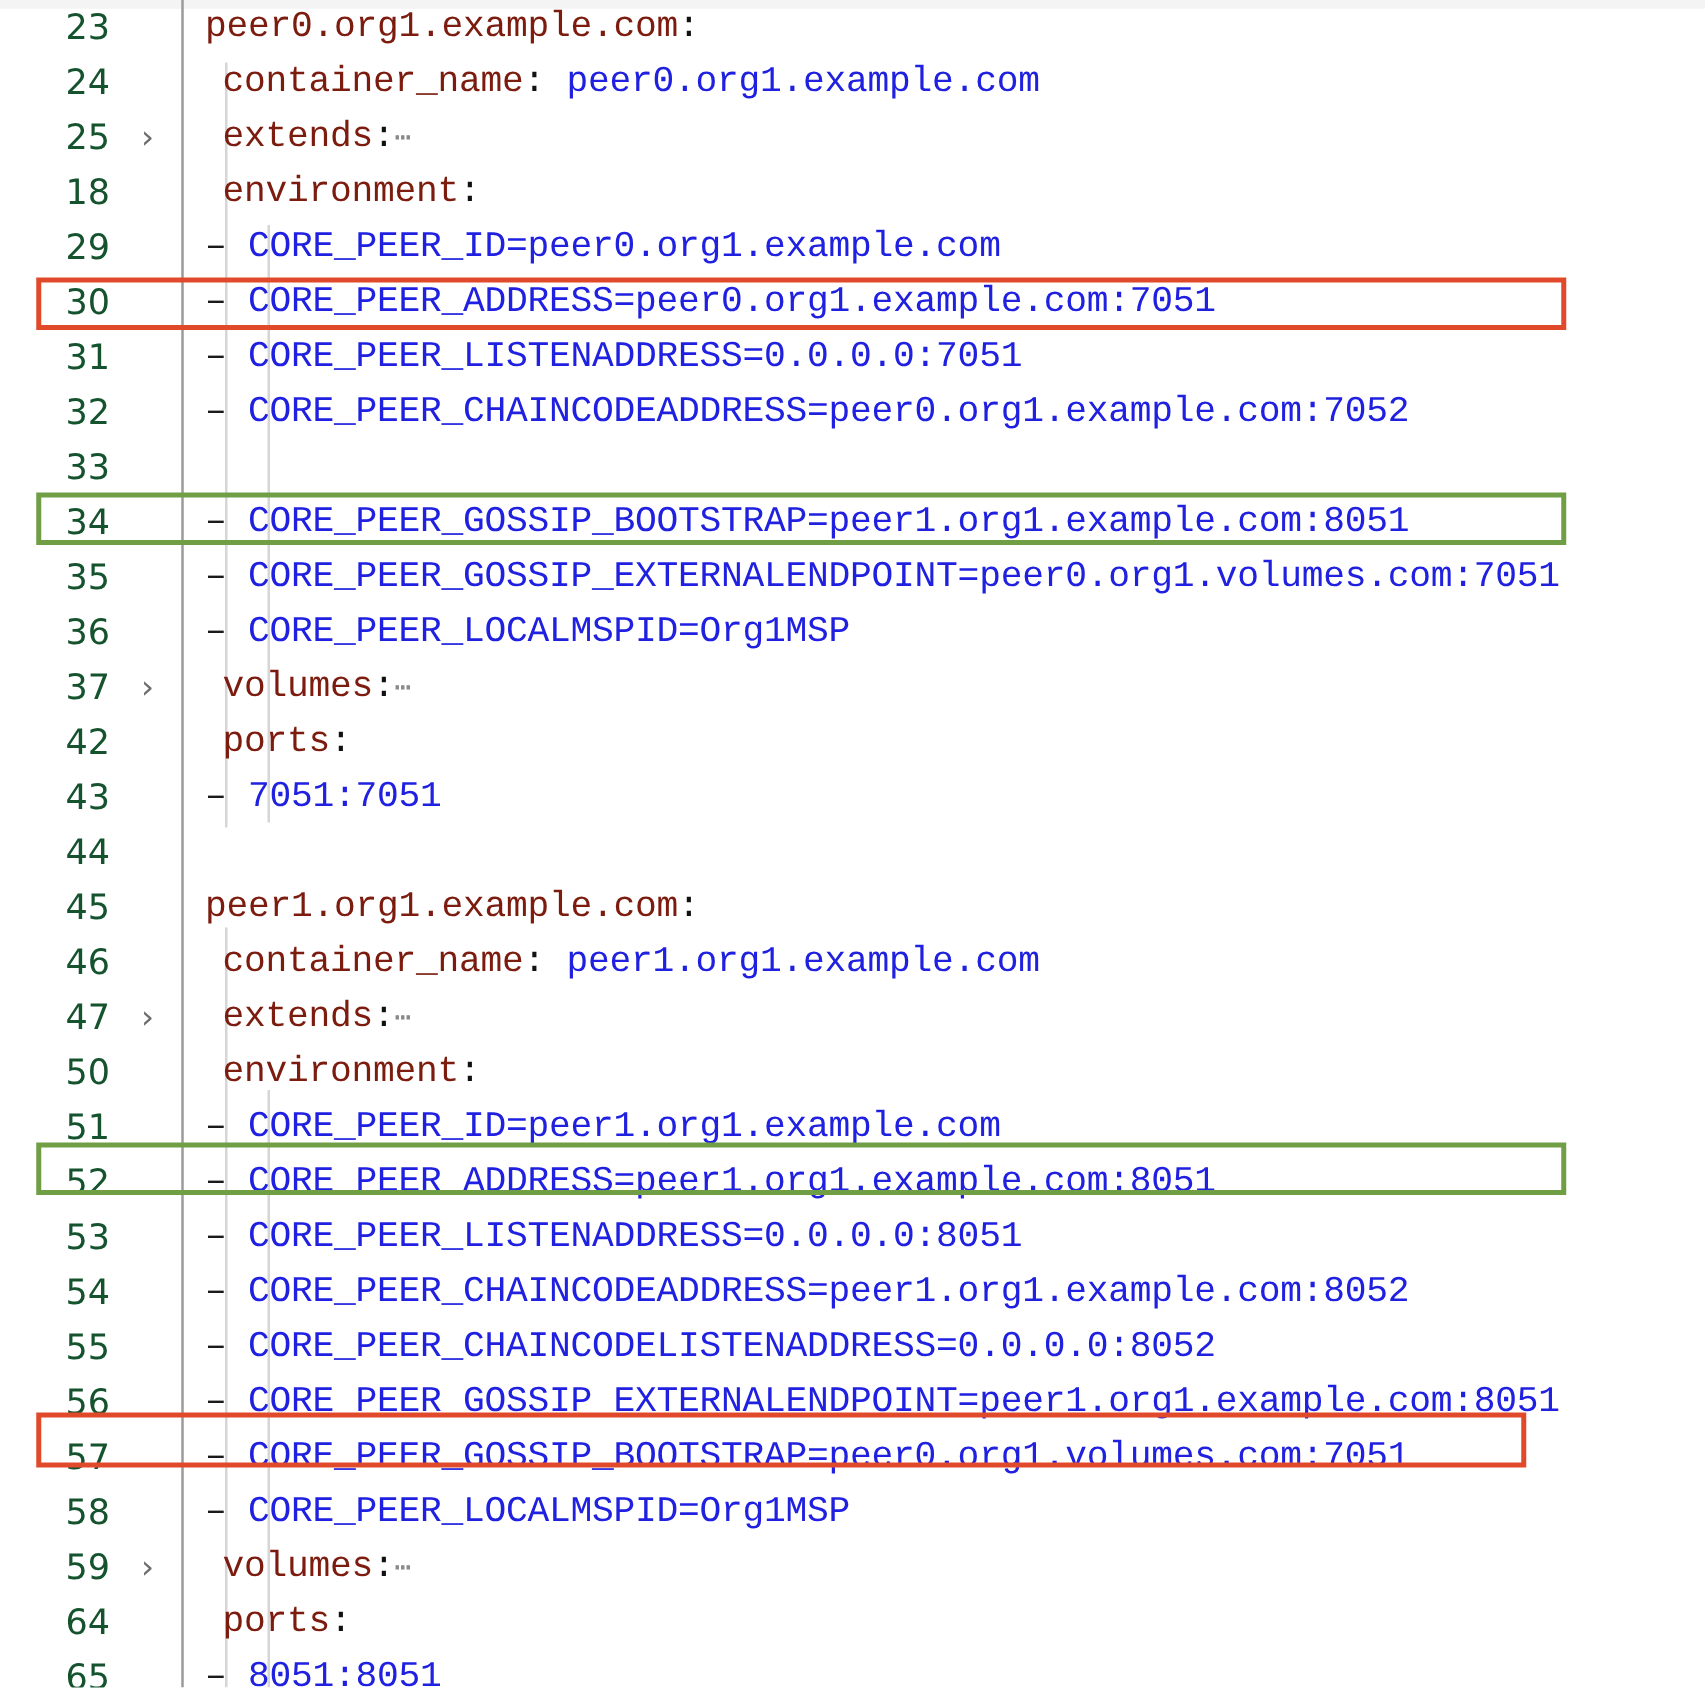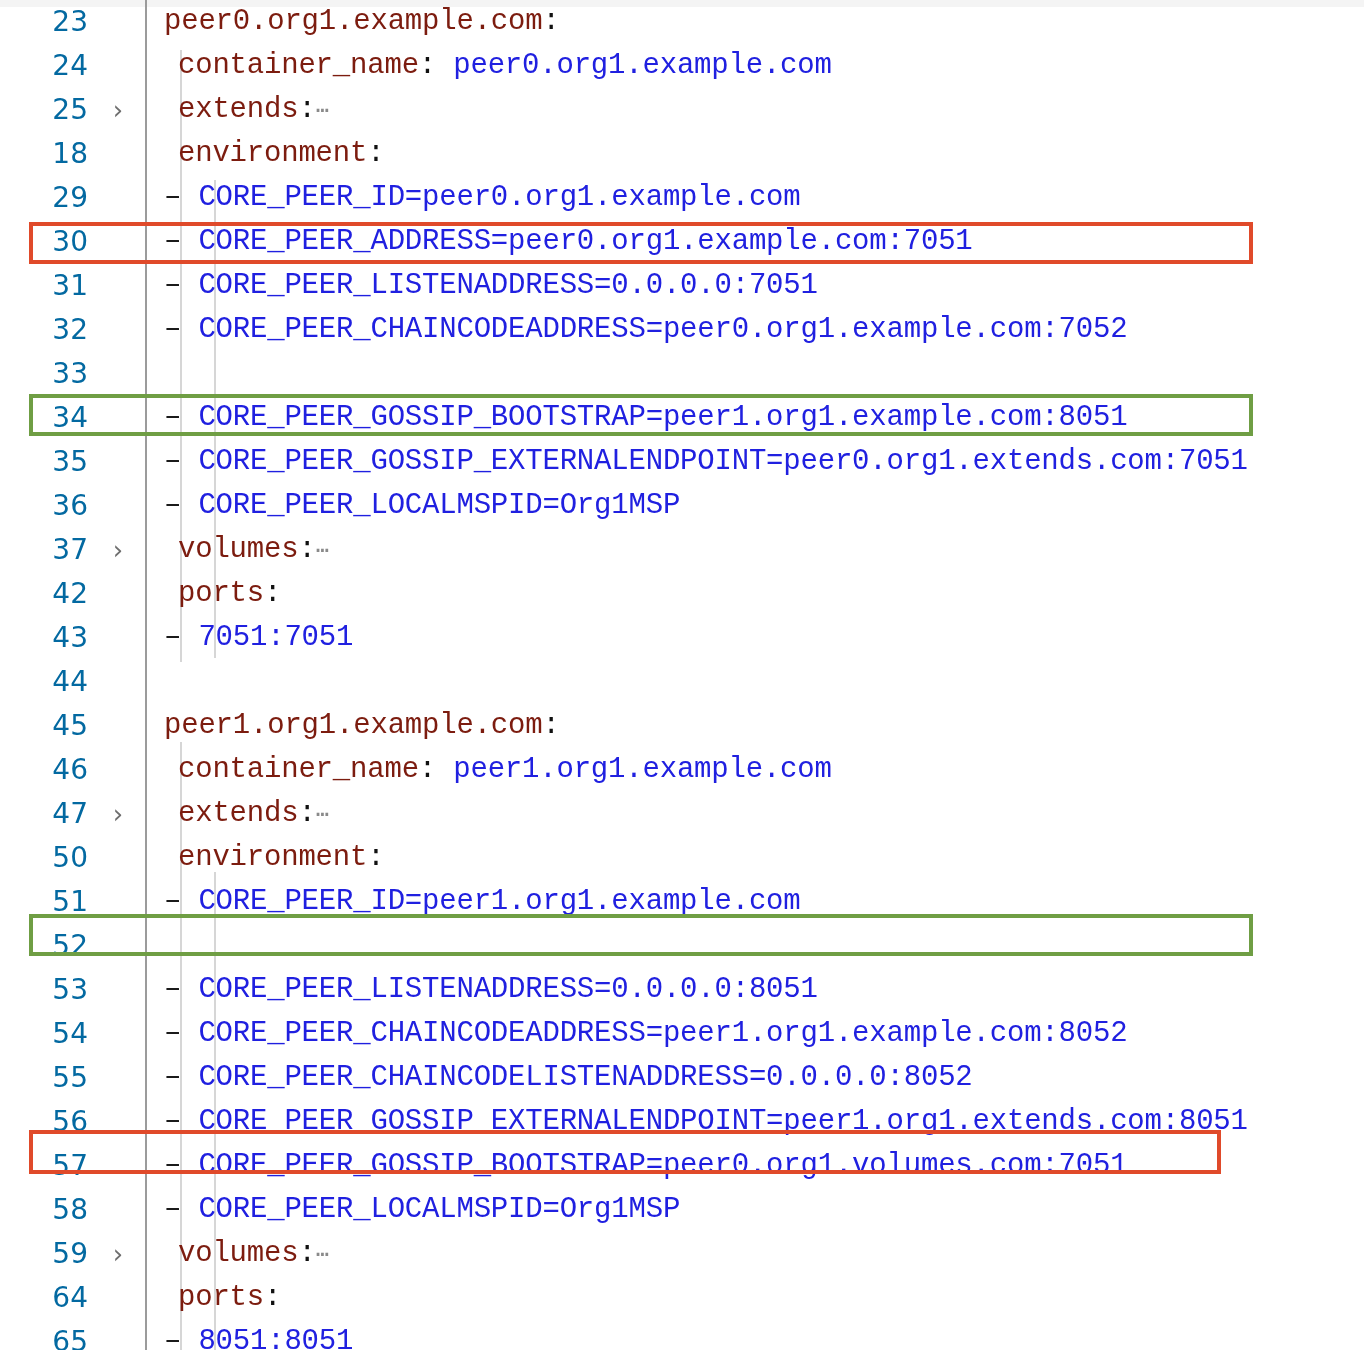--- a/index.html
+++ b/index.html
@@ -51,21 +51,21 @@
     height: 44px;
     line-height: 44px;
     white-space: nowrap;
   }
 
   .lineno {
     position: absolute;
     left: 0;
     width: 88px;
     text-align: right;
-    color: #0369a1;
+    color: #14532d;
     font-size: 28px;
     font-family: "DejaVu Sans", "Liberation Sans", sans-serif;
     letter-spacing: 0px;
   }
 
   .fold {
     position: absolute;
     left: 104px;
     width: 28px;
     text-align: center;
@@ -173,21 +173,21 @@
         <span class="fold"></span>
       </div>
       <div class="row">
         <span class="lineno">34</span>
         <span class="fold"></span>
         <span class="code ind3"><span class="tok-dash">– </span><span class="tok-string">CORE_PEER_GOSSIP_BOOTSTRAP=peer1.org1.example.com:8051</span></span>
       </div>
       <div class="row">
         <span class="lineno">35</span>
         <span class="fold"></span>
-        <span class="code ind3"><span class="tok-dash">– </span><span class="tok-string">CORE_PEER_GOSSIP_EXTERNALENDPOINT=peer0.org1.extends.com:7051</span></span>
+        <span class="code ind3"><span class="tok-dash">– </span><span class="tok-string">CORE_PEER_GOSSIP_EXTERNALENDPOINT=peer0.org1.volumes.com:7051</span></span>
       </div>
       <div class="row">
         <span class="lineno">36</span>
         <span class="fold"></span>
         <span class="code ind3"><span class="tok-dash">– </span><span class="tok-string">CORE_PEER_LOCALMSPID=Org1MSP</span></span>
       </div>
       <div class="row">
         <span class="lineno">37</span>
         <span class="fold">›</span>
         <span class="code ind2"><span class="tok-key">volumes</span><span class="tok-punct">:</span><span class="tok-fold-dots">⋯</span></span>
@@ -228,40 +228,41 @@
         <span class="code ind2"><span class="tok-key">environment</span><span class="tok-punct">:</span></span>
       </div>
       <div class="row">
         <span class="lineno">51</span>
         <span class="fold"></span>
         <span class="code ind3"><span class="tok-dash">– </span><span class="tok-string">CORE_PEER_ID=peer1.org1.example.com</span></span>
       </div>
       <div class="row">
         <span class="lineno">52</span>
         <span class="fold"></span>
+        <span class="code ind3"><span class="tok-dash">– </span><span class="tok-string">CORE_PEER_ADDRESS=peer1.org1.example.com:8051</span></span>
       </div>
       <div class="row">
         <span class="lineno">53</span>
         <span class="fold"></span>
         <span class="code ind3"><span class="tok-dash">– </span><span class="tok-string">CORE_PEER_LISTENADDRESS=0.0.0.0:8051</span></span>
       </div>
       <div class="row">
         <span class="lineno">54</span>
         <span class="fold"></span>
         <span class="code ind3"><span class="tok-dash">– </span><span class="tok-string">CORE_PEER_CHAINCODEADDRESS=peer1.org1.example.com:8052</span></span>
       </div>
       <div class="row">
         <span class="lineno">55</span>
         <span class="fold"></span>
         <span class="code ind3"><span class="tok-dash">– </span><span class="tok-string">CORE_PEER_CHAINCODELISTENADDRESS=0.0.0.0:8052</span></span>
       </div>
       <div class="row">
         <span class="lineno">56</span>
         <span class="fold"></span>
-        <span class="code ind3"><span class="tok-dash">– </span><span class="tok-string">CORE_PEER_GOSSIP_EXTERNALENDPOINT=peer1.org1.extends.com:8051</span></span>
+        <span class="code ind3"><span class="tok-dash">– </span><span class="tok-string">CORE_PEER_GOSSIP_EXTERNALENDPOINT=peer1.org1.example.com:8051</span></span>
       </div>
       <div class="row">
         <span class="lineno">57</span>
         <span class="fold"></span>
         <span class="code ind3"><span class="tok-dash">– </span><span class="tok-string">CORE_PEER_GOSSIP_BOOTSTRAP=peer0.org1.volumes.com:7051</span></span>
       </div>
       <div class="row">
         <span class="lineno">58</span>
         <span class="fold"></span>
         <span class="code ind3"><span class="tok-dash">– </span><span class="tok-string">CORE_PEER_LOCALMSPID=Org1MSP</span></span>

